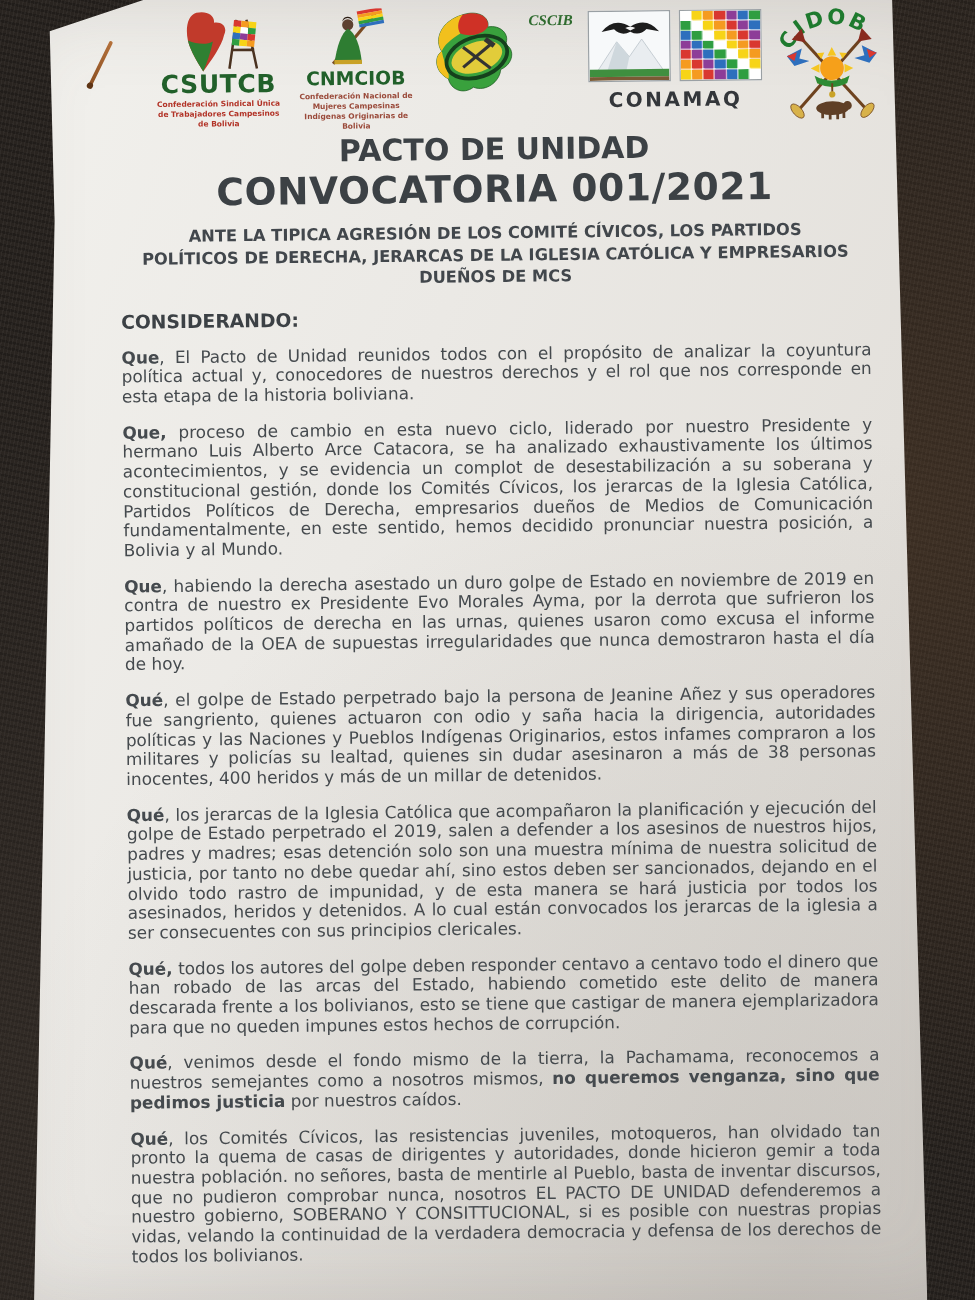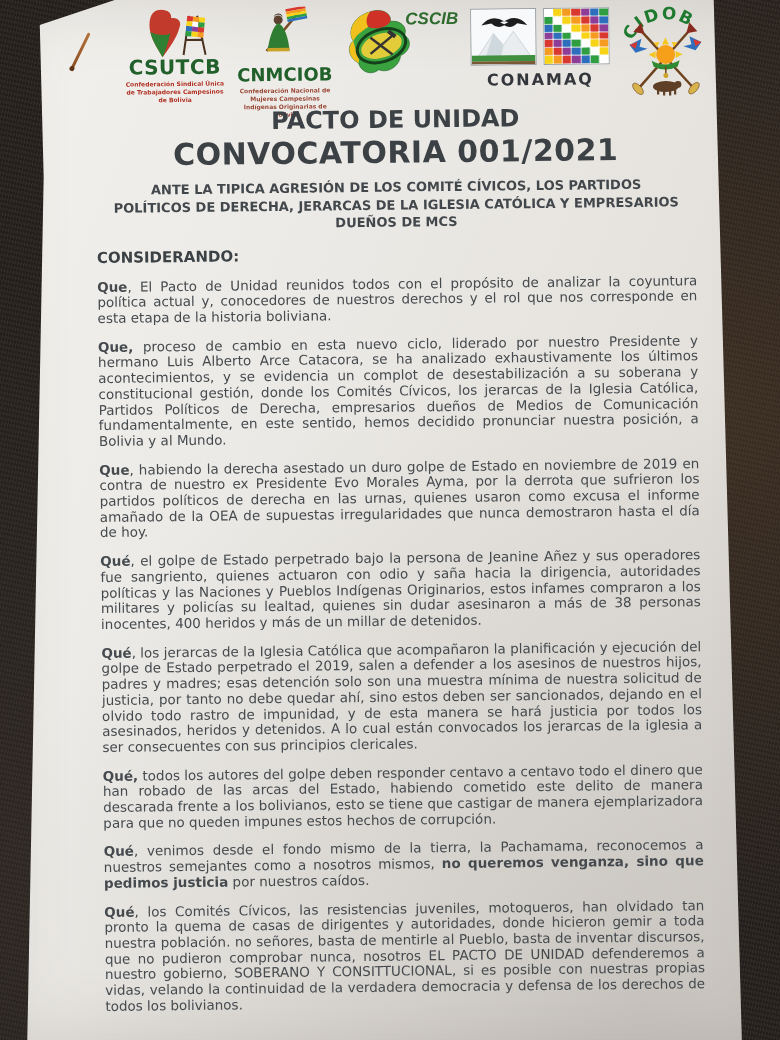--- a/index.html
+++ b/index.html
@@ -34,26 +34,26 @@
   
   .logos{display:flex;gap:10px;margin-left:28px;height:92px;align-items:flex-start;}
   .logo{display:flex;flex-direction:column;align-items:center;}
   .logo.csutcb{width:112px;margin-top:5px;}
   .logo.cnmciob{width:108px;margin-top:4px;}
   .logo.cscib{width:122px;position:relative;margin-top:6px;}
   .logo.conamaq{width:150px;margin-top:8px;}
   .logo.cidob{width:94px;margin-top:0;}
   .l-acr{font-weight:bold;color:#21602a;text-align:center;line-height:1.05;}
   .csutcb .l-acr{font-size:20px;letter-spacing:.5px;margin-top:-2px;}
-  .cnmciob .l-acr{font-size:18px;margin-top:11px;}
+  .cnmciob .l-acr{font-size:15px;margin-top:1px;}
   .l-sub{text-align:center;font-weight:bold;margin-top:2px;}
   .csutcb .l-sub{color:#b23327;font-size:6px;line-height:1.35;width:104px;}
   .cnmciob .l-sub{color:#9a4a3a;font-size:6px;line-height:1.35;width:96px;}
-  .cscib-label{position:absolute;top:2px;right:2px;font-family:Liberation Sans, sans-serif;
-    font-style:italic;font-weight:bold;font-size:17px;color:#2f6b2f;}
+  .cscib-label{position:absolute;top:2px;right:2px;font-family:Liberation Serif, serif;
+    font-style:italic;font-weight:bold;font-size:12px;color:#2f6b2f;}
   .con-boxes{display:flex;gap:7px;}
   .con-box{width:66px;height:57px;border:1px solid #9aa0a4;background:#f7f9fa;box-sizing:border-box;overflow:hidden;}
   .wiphala{display:grid;grid-template-columns:repeat(7,1fr);grid-template-rows:repeat(7,1fr);
     width:64px;height:55px;}
   .conamaq-label{font-size:16px;font-weight:bold;letter-spacing:2px;color:#33363a;margin-top:5px;}
 
   
   .title1{margin:12px 0 0;text-align:center;font-size:24px;font-weight:bold;color:#3c4145;}
   .title2{margin:1px 0 0;text-align:center;font-size:30px;font-weight:bold;color:#3c4145;letter-spacing:.5px;}
   .heading{margin:9px auto 0;width:566px;text-align:center;font-size:13px;font-weight:bold;

